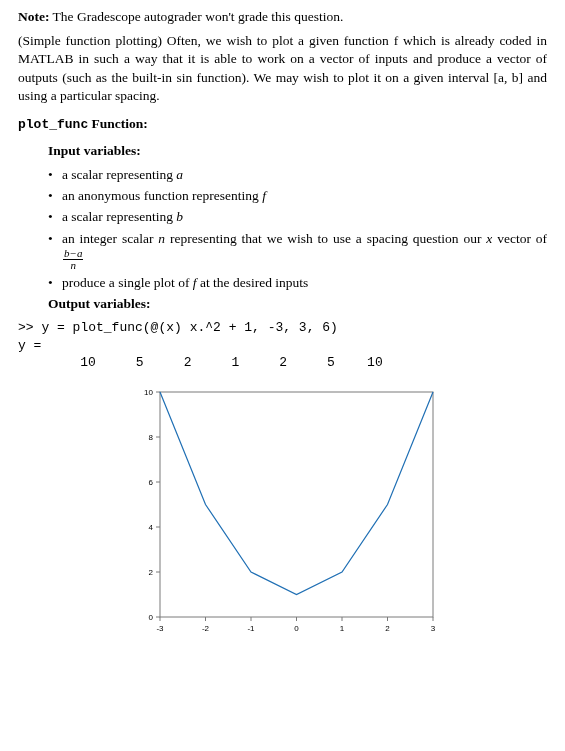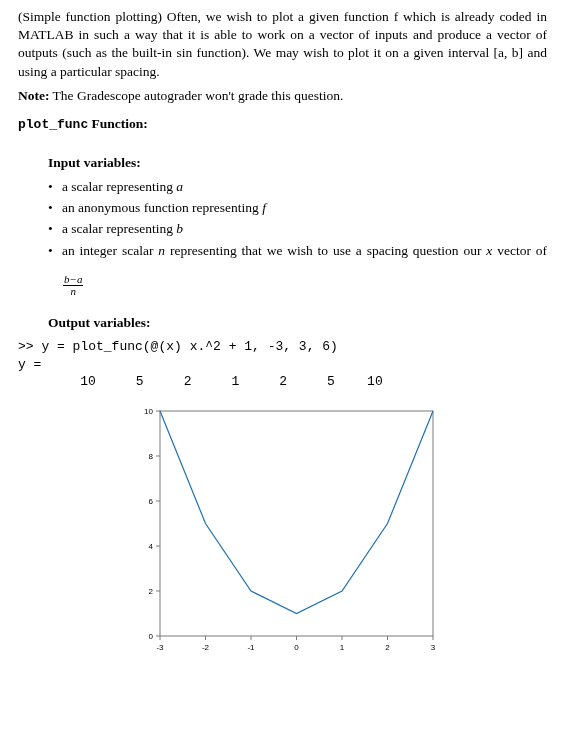--- a/index.html
+++ b/index.html
@@ -24,21 +24,21 @@
     margin: 0 0 6px 0;
   }
   .bold { font-weight: bold; }
   .italic { font-style: italic; }
   .mono {
     font-family: "Courier New", Courier, monospace;
     font-size: 13px;
   }
   .section-title {
     font-weight: bold;
-    margin: 10px 0 20px 0;
+    margin: 10px 0 8px 0;
   }
   .indent-1 { margin-left: 30px; font-family: Liberation Serif, serif; }
   ul.no-default {
     list-style: none;
     margin: 0;
     padding: 0;
   }
   ul.bullets > li {
     position: relative;
     padding-left: 14px;
@@ -49,21 +49,21 @@
     position: absolute;
     left: 0;
     top: 0;
   }
   .frac {
     display: inline-block;
     vertical-align: middle;
     text-align: center;
     font-size: 11px;
     line-height: 1;
-    margin: 14px 1px;
+    margin: 0 1px;
   }
   .frac .num {
     display: block;
     border-bottom: 1px solid #000;
     padding: 0 1px;
   }
   .frac .den {
     display: block;
     padding: 0 1px;
   }
@@ -101,25 +101,25 @@
   }
   .plot-bg {
     fill: #ffffff;
   }
 </style>
 </head>
 <body>
 
 <div class="page">
 
-  <p class="p justify">(Simple function plotting) Often, we wish to plot a given function f which is already coded in MATLAB in such a way that it is able to work on a vector of inputs and produce a vector of outputs (such as the built-in sin function). We may wish to plot it on a given interval [a, b] and using a particular spacing.</p>
-
   <p class="p">
     <span class="bold">Note:</span><span> The Gradescope autograder won't grade this question.</span>
   </p>
+
+  <p class="p justify">(Simple function plotting) Often, we wish to plot a given function f which is already coded in MATLAB in such a way that it is able to work on a vector of inputs and produce a vector of outputs (such as the built-in sin function). We may wish to plot it on a given interval [a, b] and using a particular spacing.</p>
 
   <p class="section-title">
     <span class="mono">plot_func</span><span> Function:</span>
   </p>
 
   <div class="indent-1">
     <p class="p bold">Input variables:</p>
     <ul class="no-default bullets indent-1">
       <li>
         <span>a scalar representing </span><span class="italic">a</span>
@@ -128,20 +128,25 @@
         <span>an anonymous function representing </span><span class="italic">f</span>
       </li>
       <li>
         <span>a scalar representing </span><span class="italic">b</span>
       </li>
       <li class="justify">
         <span>an integer scalar </span><span class="italic">n</span><span> representing that we wish to use a spacing question our </span><span class="italic">x</span><span> vector of </span><span class="frac"><span class="num italic">b−a</span><span class="den italic">n</span></span>
       </li>
     </ul>
 
+    <ul class="no-default bullets indent-1">
+      <li>
+        <span>produce a single plot of </span><span class="italic">f</span><span> at the desired inputs</span>
+      </li>
+    </ul>
 
     <p class="p bold">Output variables:</p>
   </div>
 
 
   <div class="mono">
     <div>&gt;&gt; y = plot_func(@(x) x.^2 + 1, -3, 3, 6)</div>
     <div>y =</div>
     <div class="row-vec">
       <span class="row-vec-prefix"></span>

